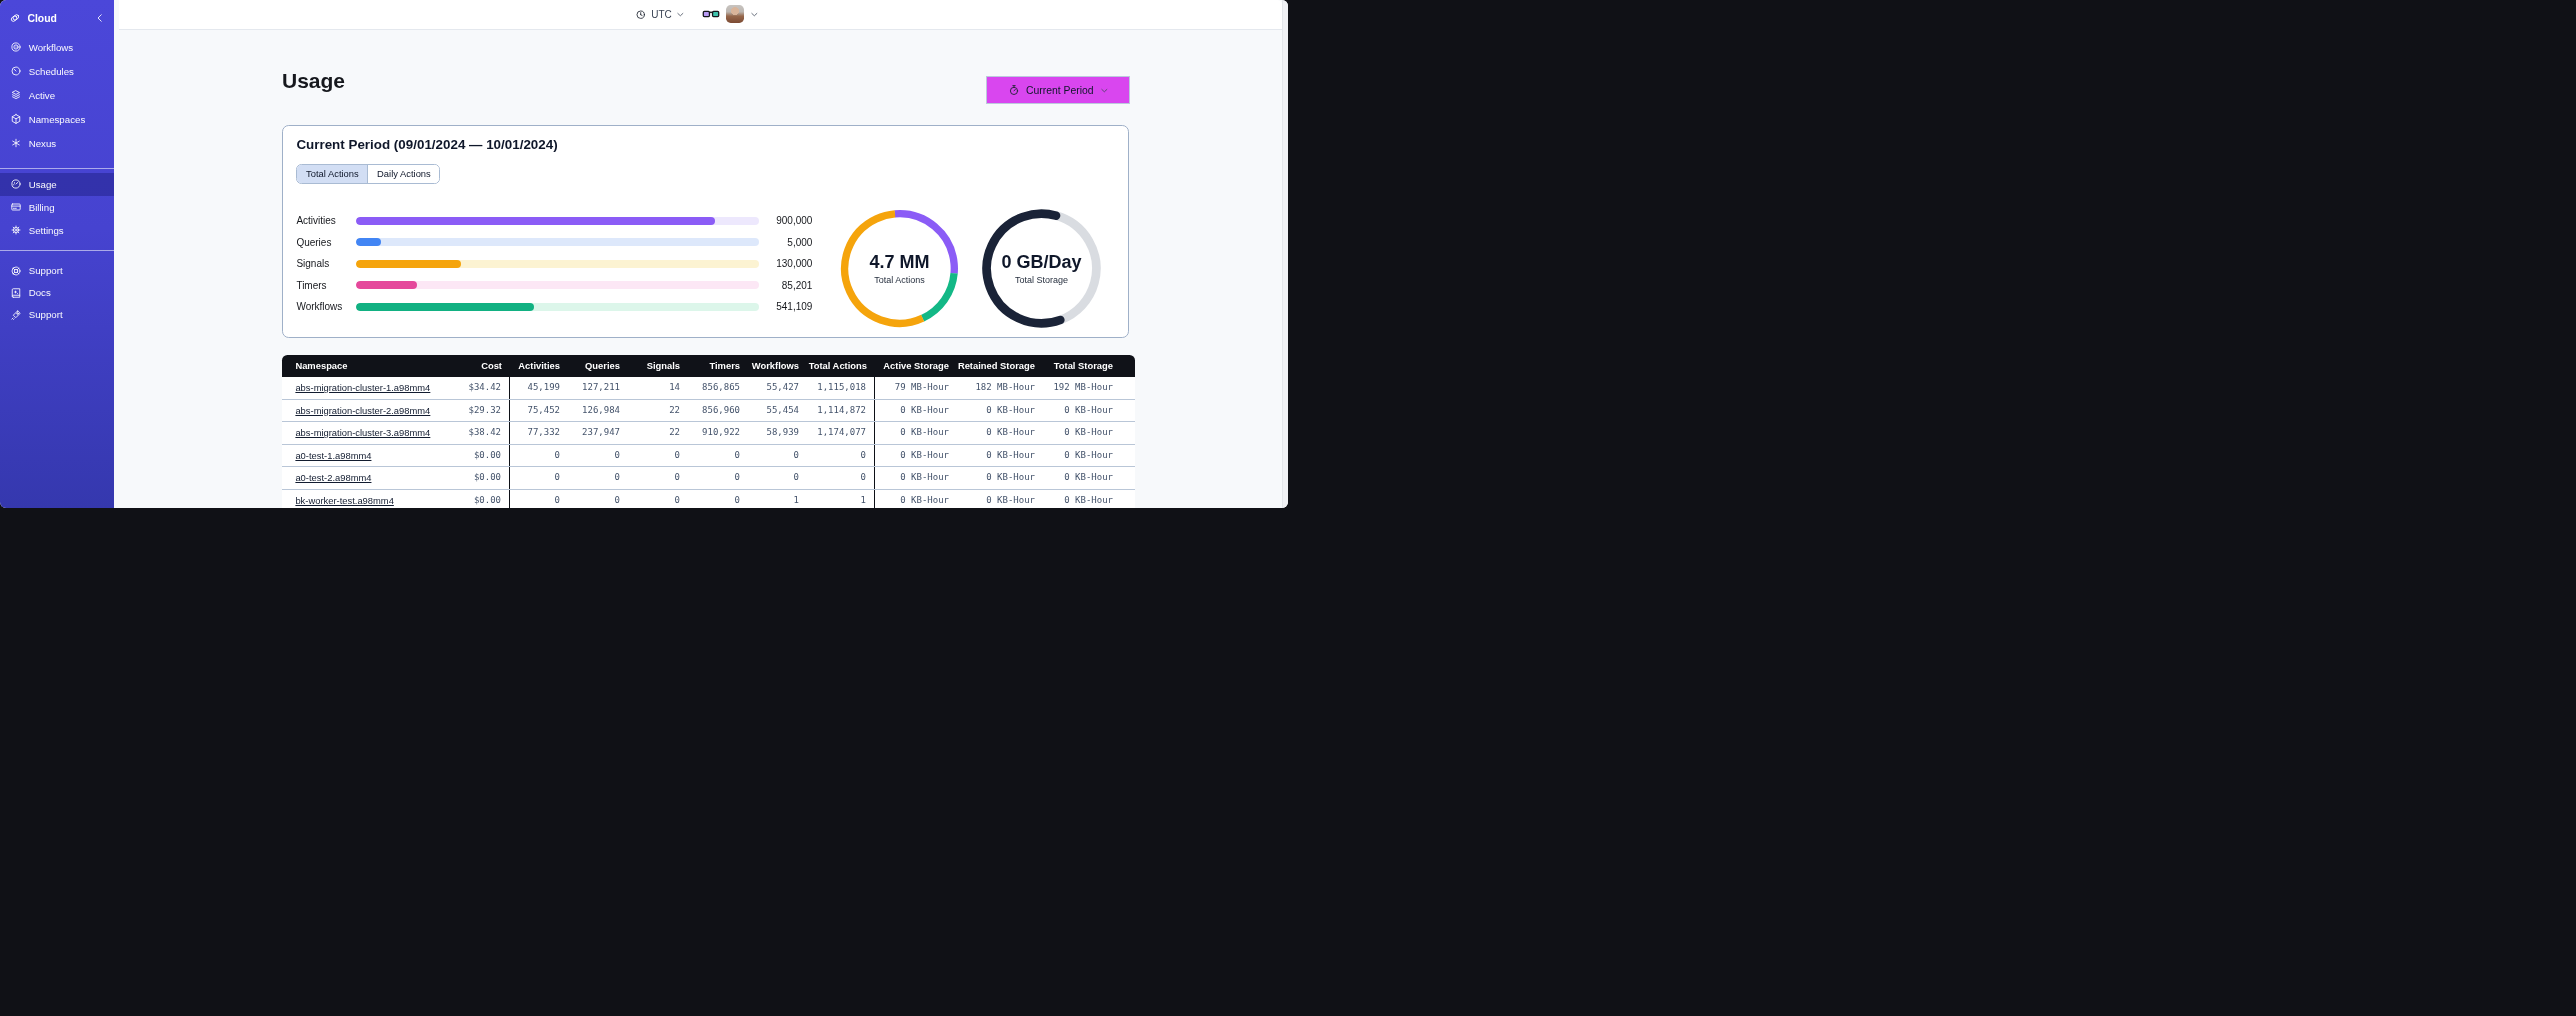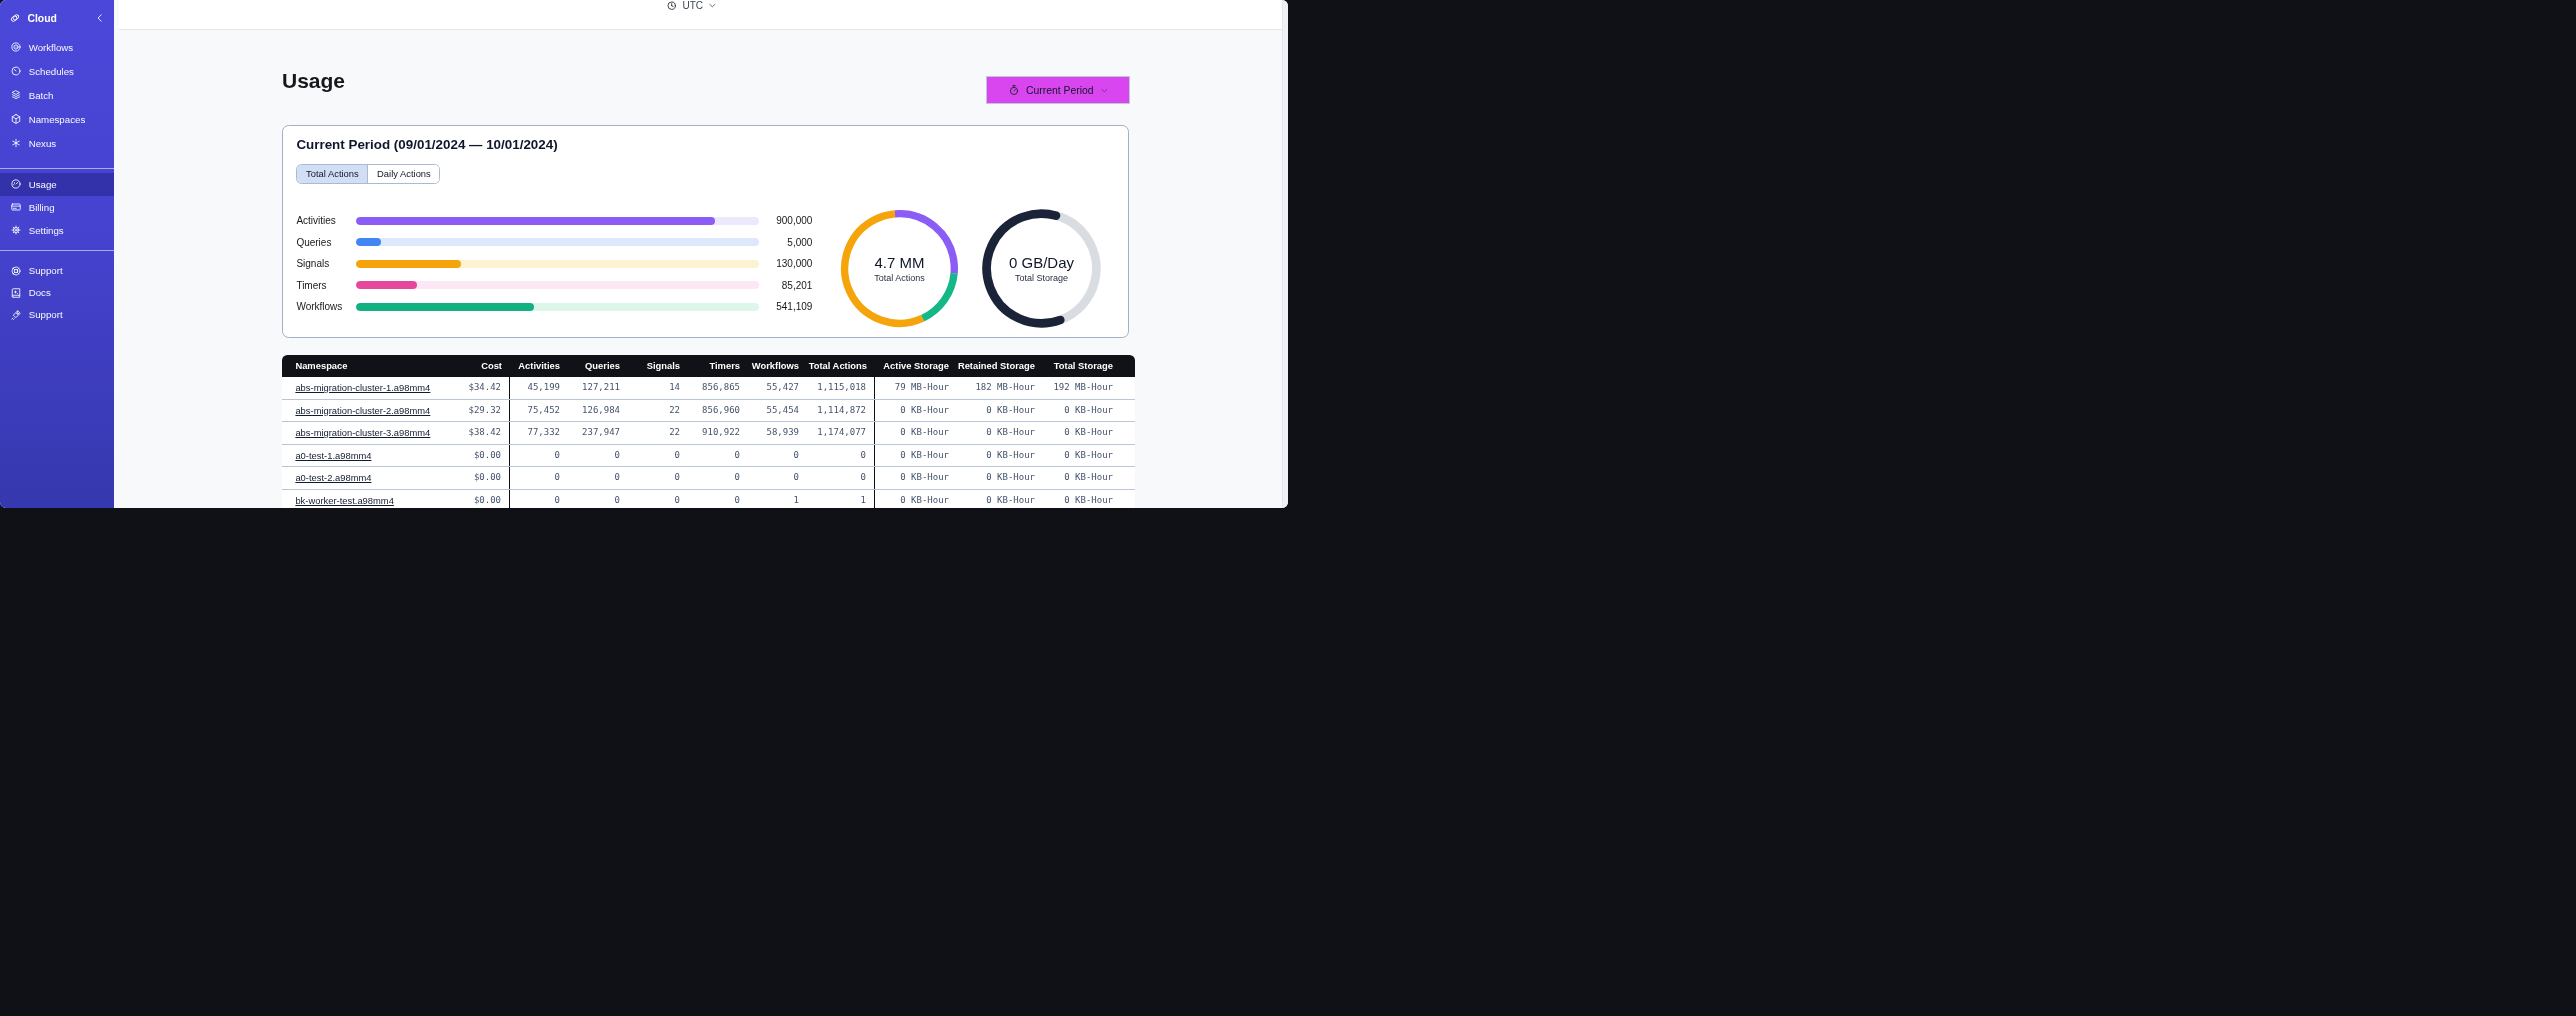--- a/index.html
+++ b/index.html
@@ -18,22 +18,22 @@
   .nav-item.h33{height:22px;}
   .nav-item.active{background:rgba(10,12,90,.32);}
   .nav-divider{height:0.7px;background:rgba(255,255,255,.55);margin:0;}
   .sb-icon{width:12px;height:12px;flex:0 0 12px;display:block;}
   .sb-icon svg{display:block;width:12px;height:12px;stroke:#fff;fill:none;
                stroke-width:1.7;stroke-linecap:round;stroke-linejoin:round;}
   .mt19{margin-top:12.7px;} .mt6{margin-top:4px;} .mt13{margin-top:8.7px;}
   
   .topbar{position:absolute;left:119px;right:5.4px;top:0;height:29.5px;background:#fff;
           border-bottom:0.7px solid #e4e8ee;z-index:20;display:flex;align-items:center;
-          justify-content:flex-start;gap:6px;padding-right:8px;box-sizing:border-box;
-          border-top-right-radius:6px;flex-direction:column;}
+          justify-content:center;gap:6px;padding-right:8px;box-sizing:border-box;
+          border-top-right-radius:6px;}
   .tz-select{display:flex;align-items:center;gap:4.7px;margin-right:10.7px;cursor:pointer;}
   .tz-label{font-size:10px;color:#3a4354;font-weight:500;}
   .ico{display:block;stroke:#1d2430;fill:none;stroke-width:1.8;stroke-linecap:round;stroke-linejoin:round;}
   .chev{display:block;stroke:#3a4354;fill:none;stroke-width:2.1;stroke-linecap:round;stroke-linejoin:round;}
   .avatar{width:18px;height:18px;border-radius:4.7px;cursor:pointer;
      background:radial-gradient(circle at 50% 34%, #d9b49a 0 26%, rgba(0,0,0,0) 27%),
      linear-gradient(180deg,#c8c4c0 0%,#bdb7b2 38%,#96674b 62%,#7c4a33 100%);}
   .scroll-gutter{position:absolute;right:0;top:0;bottom:0;width:5.4px;background:#f0f1f4;
                  border-left:0.7px solid #e3e6ea;z-index:40;}
   
@@ -56,21 +56,21 @@
   .bar-row{display:grid;grid-template-columns:60px 403px 53px;align-items:center;height:21.5px;}
   .bar-label{font-size:10px;color:#16181d;}
   .bar-track{position:relative;height:8px;border-radius:4px;overflow:hidden;}
   .bar-fill{position:absolute;left:0;top:0;height:100%;border-radius:4px;}
   .bar-value{font-size:10px;color:#16181d;text-align:right;}
   
   .donut-wrap{position:absolute;width:127px;height:127px;top:79px;}
   .donut-wrap svg{position:absolute;inset:0;}
   .donut-center{position:absolute;inset:0;display:flex;flex-direction:column;align-items:center;
                 justify-content:center;text-align:center;}
-  .donut-value{font-size:15px;font-weight:400;color:#0f172a;}
+  .donut-value{font-size:18px;font-weight:700;color:#0f172a;}
   .donut-label{font-size:9px;color:#27303f;margin-top:2.7px;}
   
   .usage-table{position:absolute;left:282px;top:355px;width:853px;font-size:9.4px;}
   .thead,.trow{display:grid;
      grid-template-columns:161px 67px 58px 60px 60px 60px 59px 68px 82px 86px 92px;}
   .thead{background:#101218;color:#fff;height:22px;line-height:22px;
          border-radius:5.4px 5.4px 0 0;font-weight:600;font-size:9.4px;}
   .trow{background:#fff;height:21.5px;line-height:21.5px;}
   .trow + .trow{border-top:1.3px solid #b9c6d7;}
   .c-ns{padding-left:13.4px;text-align:left;white-space:nowrap;}
@@ -123,21 +123,21 @@
         <span>Schedules</span>
       </div>
       <div class="nav-item">
         <span class="sb-icon">
           <svg viewBox="0 0 24 24">
               <path d="M12 3.6 19 7.2 12 10.8 5 7.2Z"></path>
               <path d="M5 11.4l7 3.6 7-3.6"></path>
               <path d="M5 15.6l7 3.6 7-3.6"></path>
             </svg>
         </span>
-        <span>Batch</span>
+        <span>Active</span>
       </div>
       <div class="nav-item">
         <span class="sb-icon">
           <svg viewBox="0 0 24 24">
               <path d="M12 3.2 19.5 7.4v9.2L12 20.8 4.5 16.6V7.4L12 3.2Z"></path>
               <path d="M4.5 7.4 12 11.6l7.5-4.2M12 11.6v9.2"></path>
             </svg>
         </span>
         <span>Namespaces</span>
       </div>

